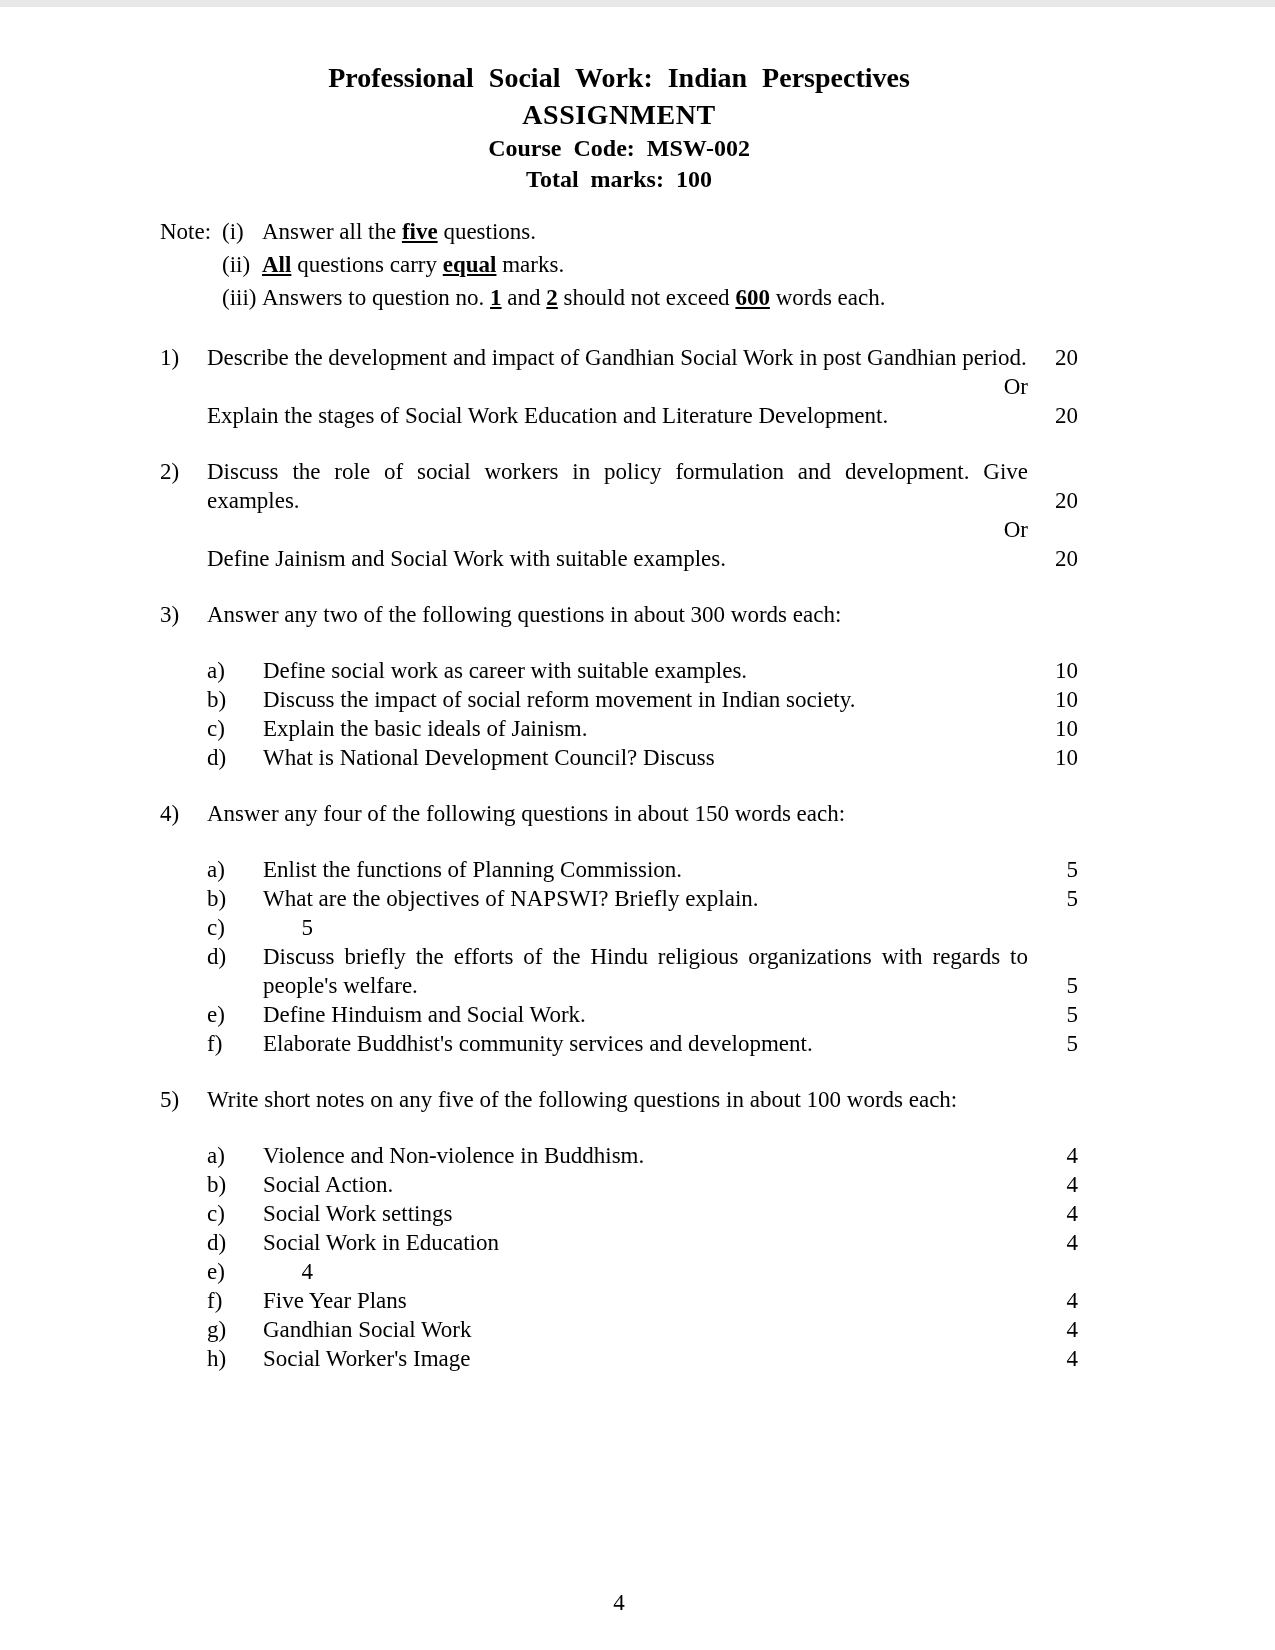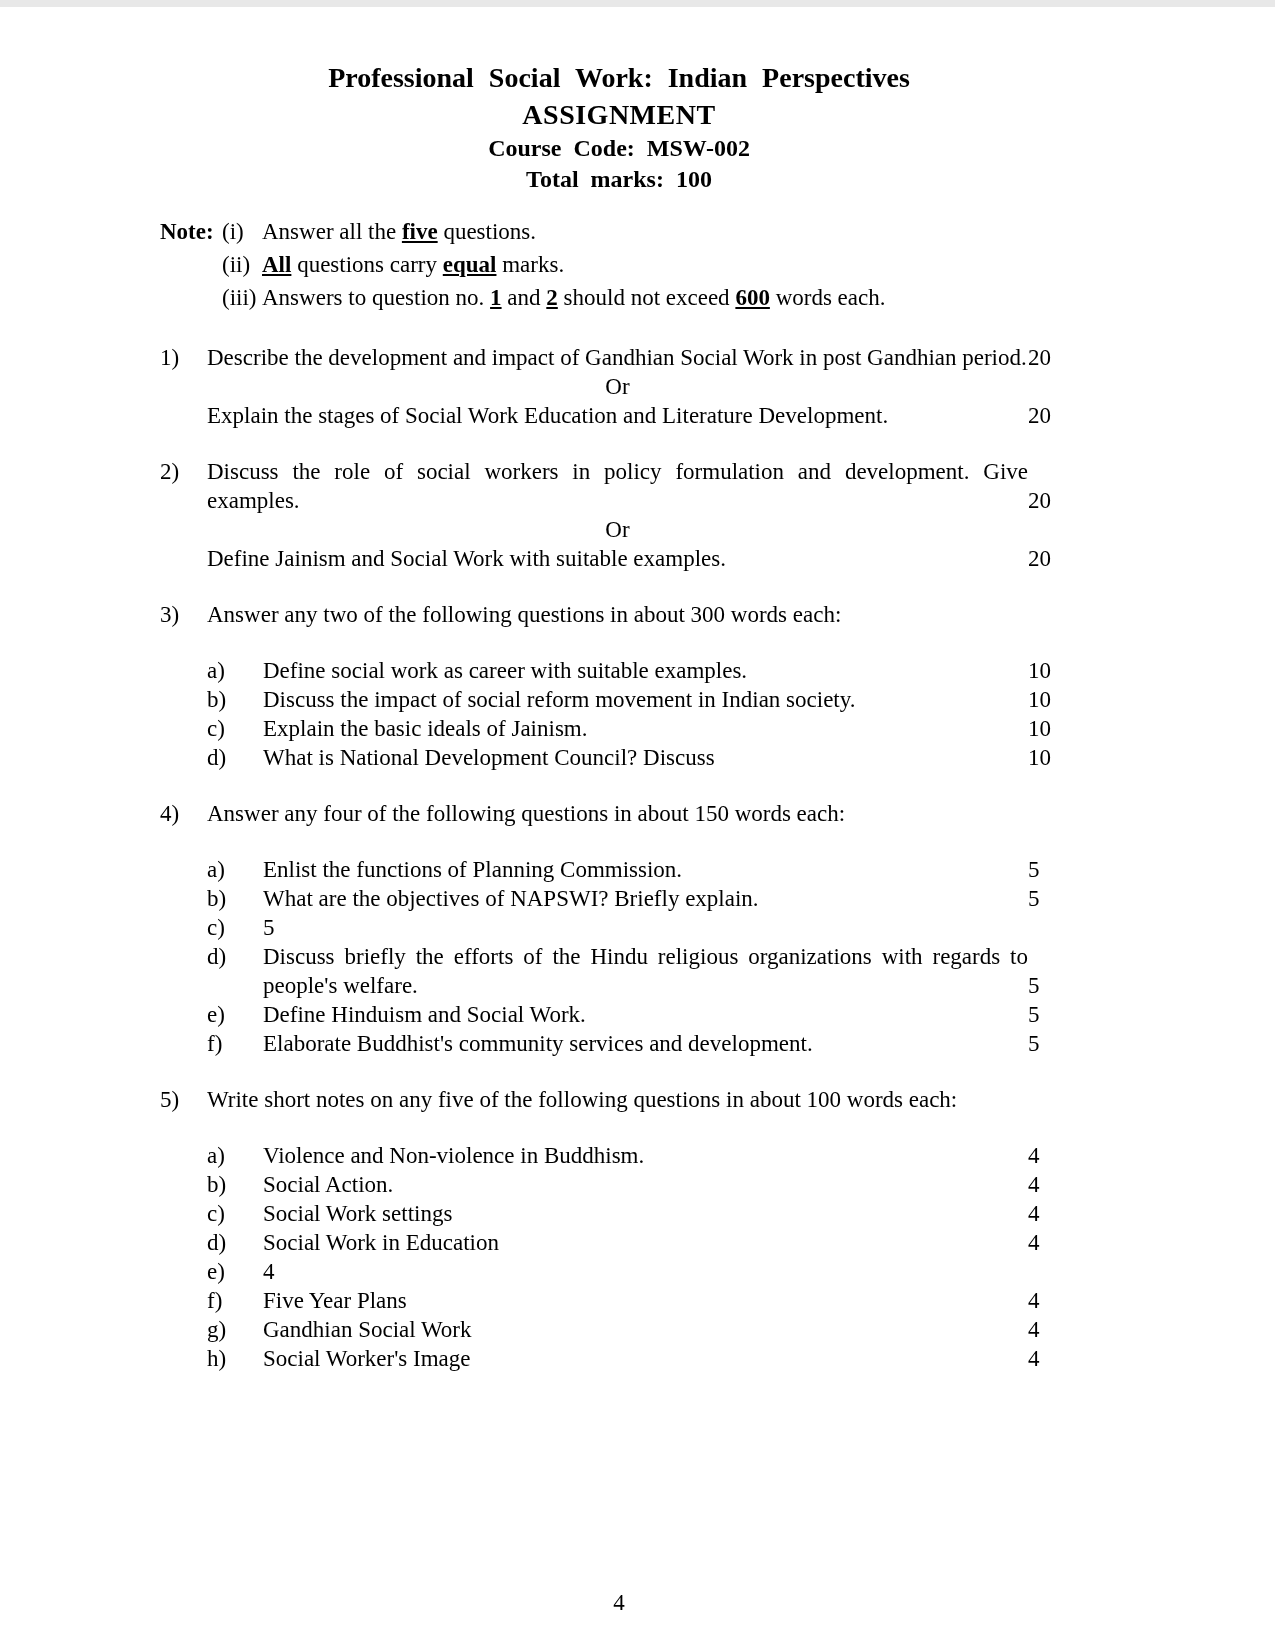--- a/index.html
+++ b/index.html
@@ -33,32 +33,32 @@
   }
   .head-right {
     text-align: center;
     font-weight: bold;
     font-size: 24px;
     line-height: 31px;
     word-spacing: 6px;
   }
   .note { margin-top: 22px; }
   .note-row { display: flex; margin-bottom: 4px; }
-  .note-label { width: 62px; flex-shrink: 0; font-weight: bold; }
+  .note-label { width: 62px; flex-shrink: 0; font-weight: normal; }
   .note-num { width: 40px; flex-shrink: 0; }
   .note-text { flex: 1; text-align: justify; }
   .b { font-weight: bold; text-decoration: underline; }
   .question { margin-top: 27px; }
   .q-items { margin-top: 27px; }
   .q-row { display: flex; }
   .q-num { width: 47px; flex-shrink: 0; }
   .sub-letter { width: 56px; flex-shrink: 0; }
   .q-text { flex: 1; text-align: justify; }
-  .or-text { flex: 1; text-align: center; }
-  .q-marks { width: 50px; flex-shrink: 0; text-align: left; align-self: flex-end; }
+  .or-text { flex: 1; text-align: right; }
+  .q-marks { width: 50px; flex-shrink: 0; text-align: right; align-self: flex-end; }
   .footer {
     margin-top: auto;
     text-align: center;
     font-size: 23px;
   }
 </style>
 </head>
 <body>
 
 <div class="page">

